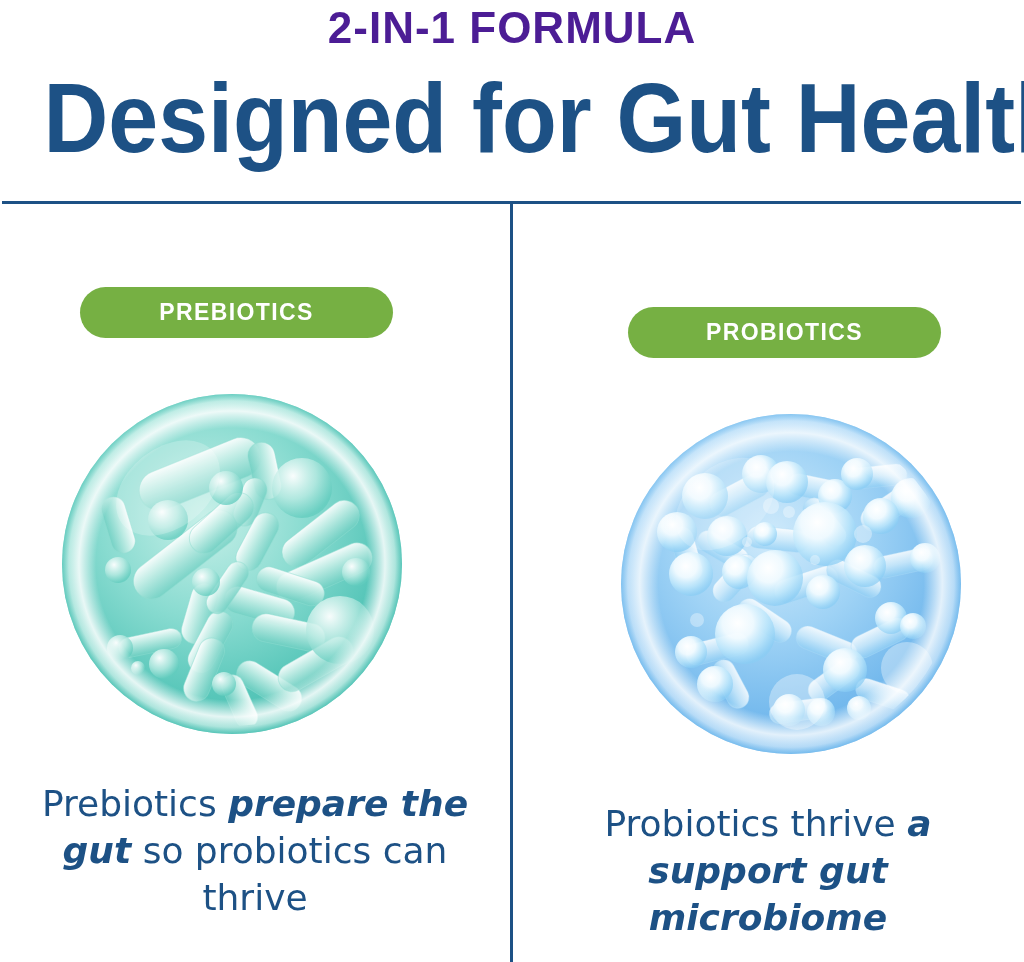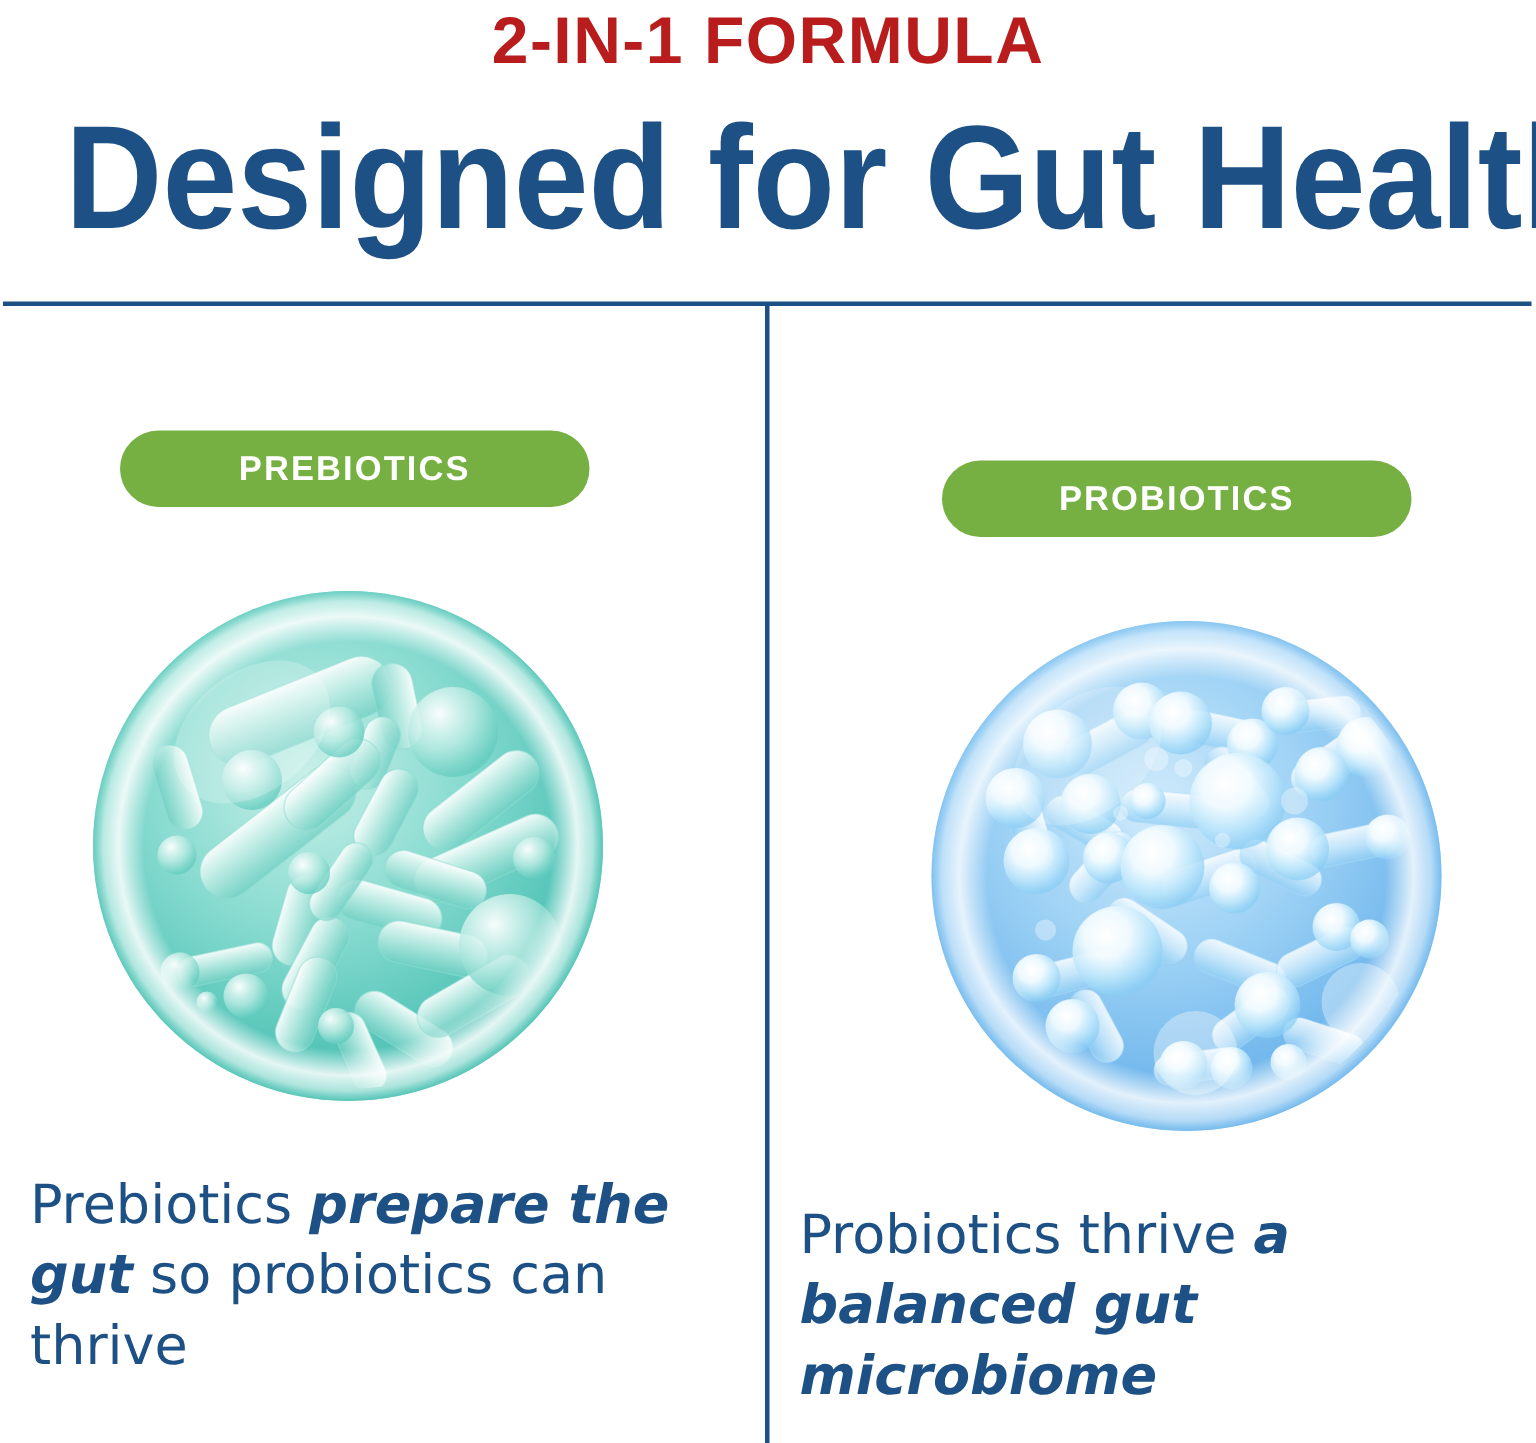--- a/index.html
+++ b/index.html
@@ -22,21 +22,21 @@
   #eyebrow {
     position: absolute;
     left: 0;
     top: 2px;
     width: 1024px;
     text-align: center;
     font-family: "Liberation Sans", sans-serif;
     font-weight: bold;
     font-size: 44px;
     letter-spacing: 1px;
-    color: #b91c1c;
+    color: #4c1d95;
     line-height: 52px;
     white-space: nowrap;
   }
   #main-title {
     position: absolute;
     left: 0;
     top: 66px;
     width: 1024px;
     text-align: center;
     font-family: "Liberation Sans", sans-serif;
@@ -107,21 +107,21 @@
   }
   #sphere-prebiotics { left: 60px; }
   #sphere-probiotics { left: 106px; }
   .sphere-wrap svg { display: block; width: 344px; height: 344px; }
 
   
   .caption {
     position: absolute;
     top: 578px;
     width: 470px;
-    text-align: left;
+    text-align: center;
     font-family: "DejaVu Sans", sans-serif;
     font-size: 36px;
     line-height: 47px;
     color: #1D5185;
   }
   #caption-prebiotics { left: 20px; }
   #caption-probiotics { left: 20px; }
   .caption em {
     font-style: italic;
     font-weight: bold;
@@ -406,17 +406,17 @@
               <circle cx="178" cy="290" r="28"></circle>
           </g>
         </g>
 
         <circle cx="172" cy="172" r="170" fill="url(#blueRim)"></circle>
         <ellipse cx="106" cy="92" rx="56" ry="38" fill="#FFFFFF" opacity="0.2" transform="rotate(-40 106 92)"></ellipse>
       </svg>
     </div>
 
     <div class="caption" id="caption-probiotics">
-      <span>Probiotics thrive </span><em>a balanced gut microbiome</em><span></span>
+      <span>Probiotics thrive </span><em>a support gut microbiome</em><span></span>
     </div>
   </div>
 
 </div>
 
 </body></html>

